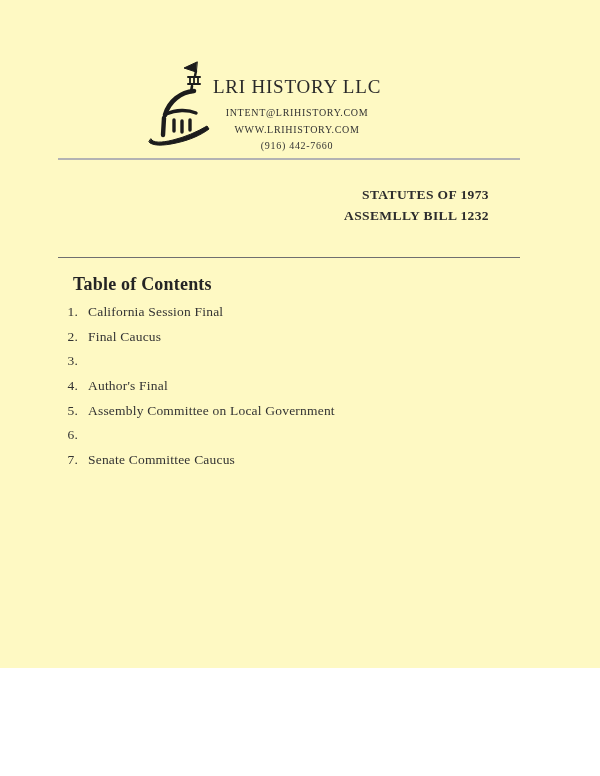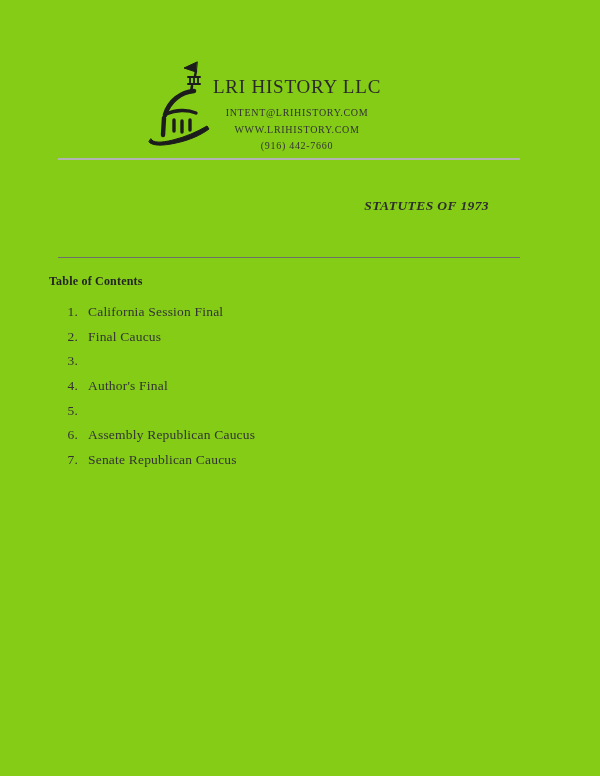--- a/index.html
+++ b/index.html
@@ -1,20 +1,20 @@
 <!DOCTYPE html>
 <html><head>
 <meta charset="utf-8">
 <style>
   html, body { margin: 0; padding: 0; background: #ffffff; }
   .page {
     position: relative;
     width: 600px;
-    height: 776px;
-    background: #84cc16;
+    height: 668px;
+    background: #fef9c3;
     font-family: "Liberation Serif", "DejaVu Serif", serif;
     color: #2b2b2b;
     overflow: hidden;
   }
 
   
   .logo {
     position: absolute;
     left: 143px;
     top: 57px;
@@ -43,41 +43,40 @@
   }
 
   
   .rule { position: absolute; left: 58px; width: 462px; border: none; margin: 0; padding: 0; }
   .rule-top { top: 158px; height: 2px; }
   .rule-bottom { top: 257px; height: 1px; }
 
   
   .reference {
     position: absolute;
-    top: 196px;
+    top: 185px;
     right: 111px;
     text-align: right;
-    font-style: italic;
   }
   .ref-line {
     font-weight: bold;
     font-size: 13.5px;
     line-height: 20.5px;
     letter-spacing: 0.4px;
     white-space: pre;
     color: #2d2d2d;
   }
 
   
   .toc-title {
     position: absolute;
-    left: 49px;
+    left: 73px;
     top: 274px;
     margin: 0;
-    font-size: 12px;
+    font-size: 18px;
     font-weight: bold;
     letter-spacing: 0.2px;
     color: #242424;
   }
   .toc-list {
     position: absolute;
     left: 57px;
     top: 305px;
     margin: 0;
     padding: 0;
@@ -137,20 +136,21 @@
       <div class="contact">INTENT@LRIHISTORY.COM</div>
       <div class="contact">WWW.LRIHISTORY.COM</div>
       <div class="contact">(916) 442-7660</div>
     </div>
   </header>
 
   <hr class="rule rule-top" style="background:#b3b3b3;">
 
   <section class="reference">
     <div class="ref-line">STATUTES OF 1973</div>
+    <div class="ref-line">ASSEMLLY BILL 1232</div>
   </section>
 
   <hr class="rule rule-bottom" style="background:#6f6f6f;">
 
   <main>
     <h2 class="toc-title">Table of Contents</h2>
     <ol class="toc-list">
       <li class="toc-item">
         <span class="toc-num">1.</span>
         <span class="toc-label">California Session Final</span>
@@ -161,25 +161,25 @@
       </li>
       <li class="toc-item">
         <span class="toc-num">3.</span>
       </li>
       <li class="toc-item">
         <span class="toc-num">4.</span>
         <span class="toc-label">Author's Final</span>
       </li>
       <li class="toc-item">
         <span class="toc-num">5.</span>
+        <span class="toc-label">Assembly Committee on Local Government</span>
       </li>
       <li class="toc-item">
         <span class="toc-num">6.</span>
-        <span class="toc-label">Assembly Republican Caucus</span>
       </li>
       <li class="toc-item">
         <span class="toc-num">7.</span>
-        <span class="toc-label">Senate Republican Caucus</span>
+        <span class="toc-label">Senate Committee Caucus</span>
       </li>
     </ol>
   </main>
 
 </div>
 
 </body></html>

